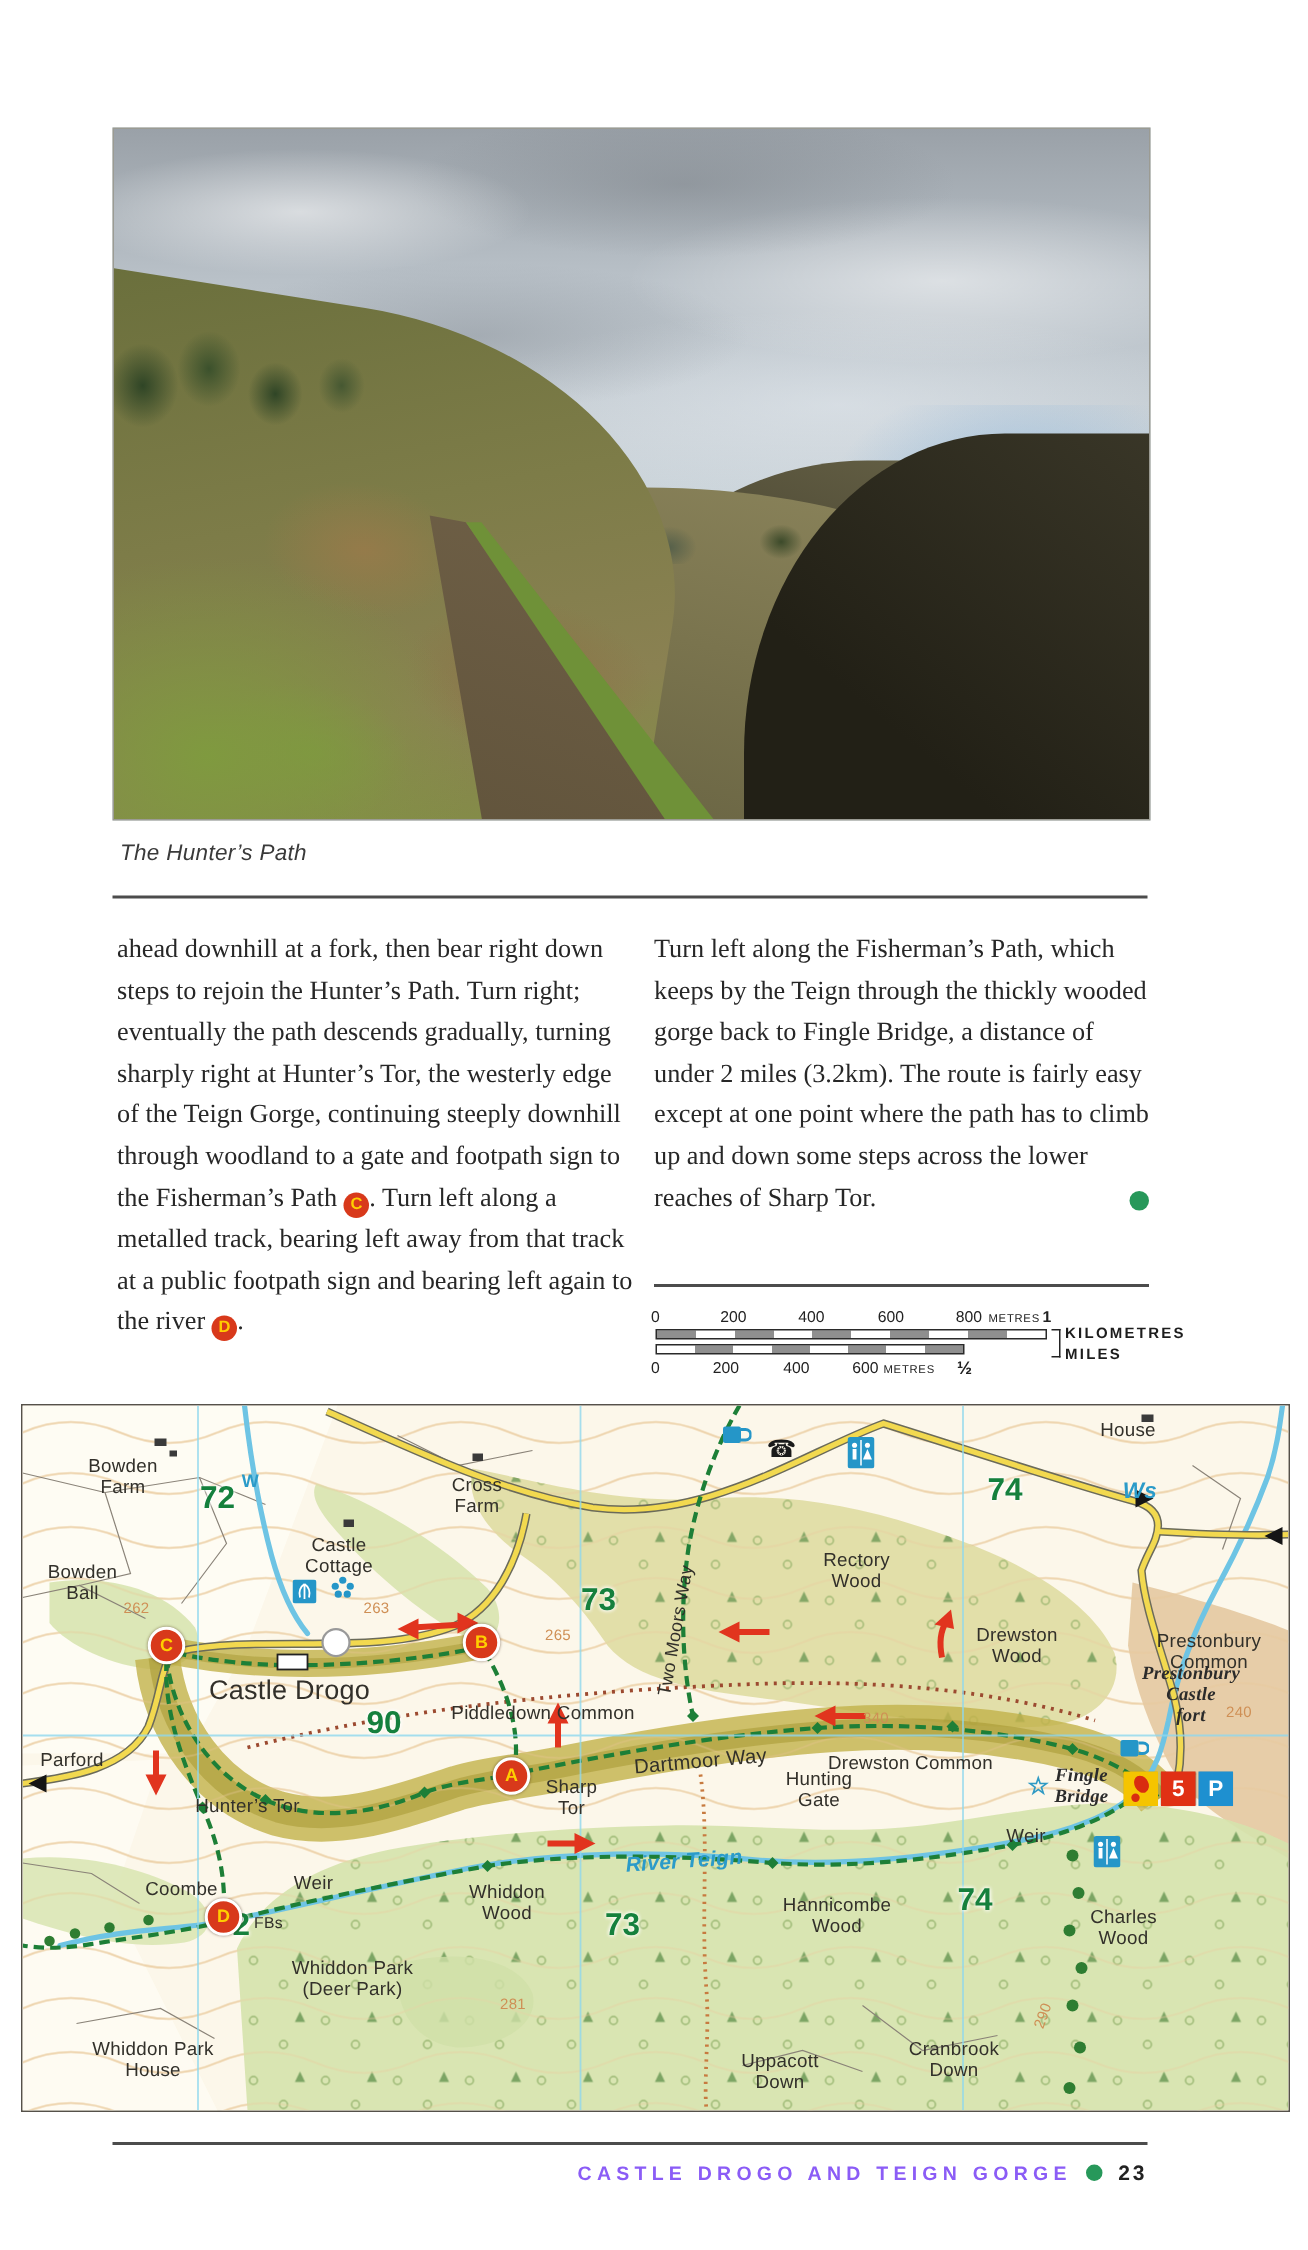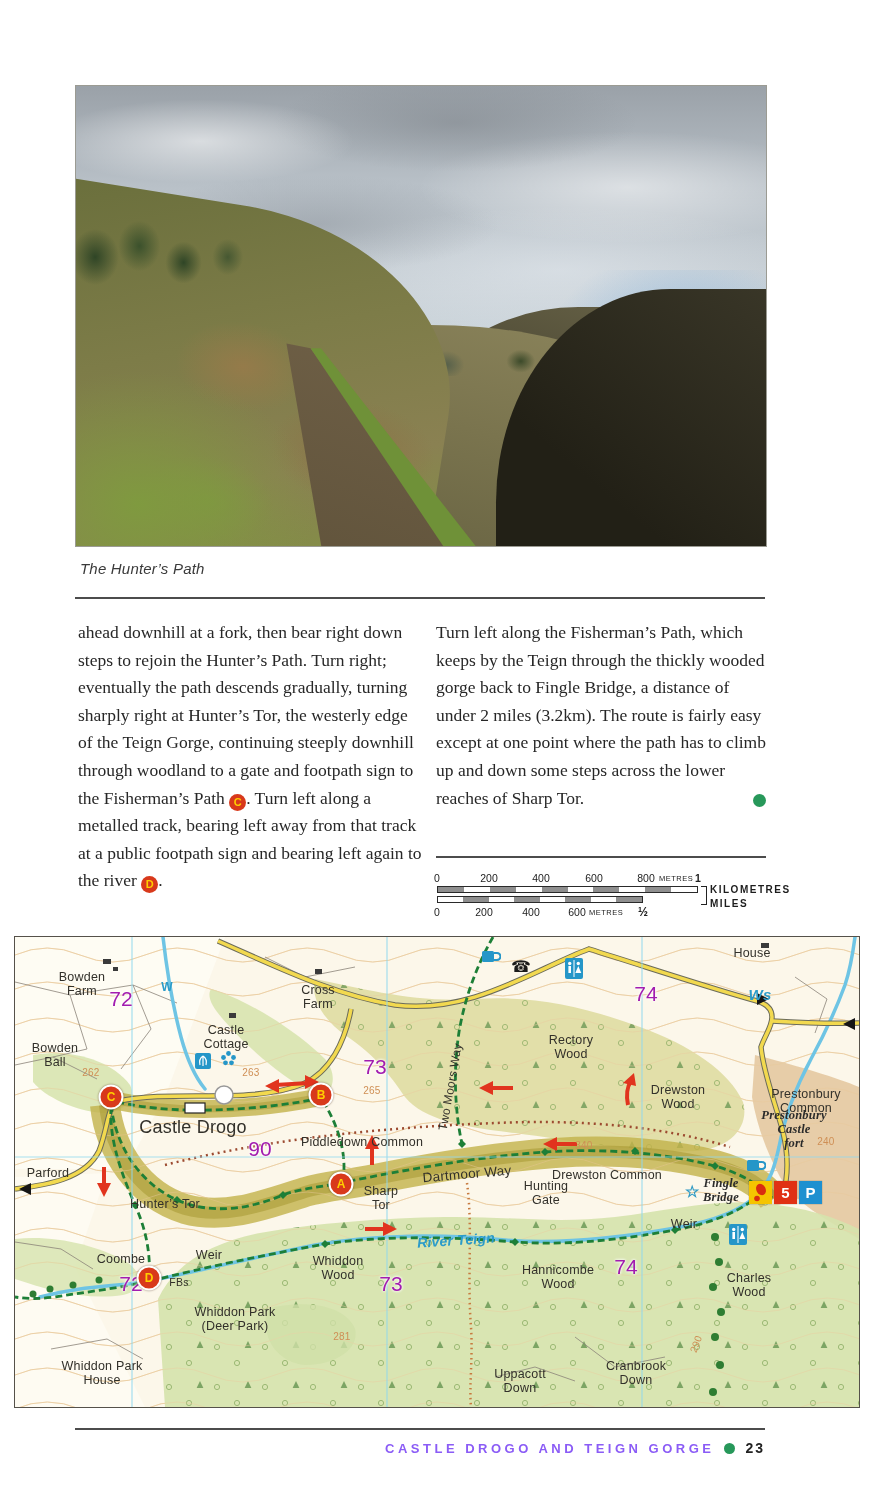--- a/index.html
+++ b/index.html
@@ -71,21 +71,21 @@
 
   
   #map{left:14px;top:936px;width:844px;height:470px;border:1px solid #55514a;background:#fcf7ea;overflow:hidden;}
   #map svg{position:absolute;left:0;top:0;}
   .ml{position:absolute;transform:translate(-50%,-50%);font-size:12.5px;line-height:1.12;color:#32302a;
       letter-spacing:.2px;text-align:center;white-space:pre-line;pointer-events:none;}
   .ml.blue{color:#2b9bc9;font-weight:700;}
   .ml.it{font-style:italic;}
   .ml.sm{font-size:10.5px;}
   .ml.gothic{font-family:"Liberation Serif",serif;font-weight:700;font-style:italic;font-size:12.5px;color:#2b2b2b;}
-  .ml.grid{font-size:21px;font-weight:400;color:#a21caf;text-shadow:0 0 3px #fff,0 0 3px #fff;letter-spacing:0;}
+  .ml.grid{font-size:21px;font-weight:700;color:#15803d;text-shadow:0 0 3px #fff,0 0 3px #fff;letter-spacing:0;margin-left:24px;}
   .ml.ct{font-size:10px;color:#cf8f55;}
   .badge{position:absolute;transform:translate(-50%,-50%);width:21px;height:21px;border-radius:50%;
          background:#d8391b;border:2px solid #fff;box-shadow:0 0 2px rgba(60,30,10,.6);
          color:#ffce00;font-size:12px;line-height:21px;font-weight:700;text-align:center;}
   .sq{position:absolute;width:23px;height:23px;text-align:center;font-weight:700;font-size:15px;line-height:23px;color:#fff;box-shadow:0 0 1px rgba(0,0,0,.5);}
   .micon{position:absolute;pointer-events:none;}
   .glyph{font-size:16px;line-height:1;}
 </style>
 </head>
 <body>
@@ -340,21 +340,21 @@
   <div class="ml" style="left:436px;top:150px;transform:translate(-50%,-50%) rotate(-80deg);font-size:12px">Two Moors Way</div>
   <div class="ml gothic" style="left:706px;top:253px">Fingle
 Bridge</div>
   <div class="ml" style="left:669px;top:287px">Weir</div>
   <div class="ml blue" style="left:152px;top:51px;font-size:12px">W</div>
   <div class="ml blue it" style="left:745px;top:58px;font-size:15px">Ws</div>
 
   <div class="ml grid" style="left:106px;top:62px">72</div>
   <div class="ml grid" style="left:360px;top:130px">73</div>
   <div class="ml grid" style="left:631px;top:57px">74</div>
-  <div class="ml grid" style="left:245px;top:212px">90</div>
+  <div class="ml grid" style="left:217px;top:212px">90</div>
   <div class="ml grid" style="left:116px;top:347px">72</div>
   <div class="ml grid" style="left:376px;top:347px">73</div>
   <div class="ml grid" style="left:611px;top:330px">74</div>
 
   <div class="ml ct" style="left:76px;top:136px">262</div>
   <div class="ml ct" style="left:236px;top:136px">263</div>
   <div class="ml ct" style="left:357px;top:154px">265</div>
   <div class="ml ct" style="left:569px;top:209px">340</div>
   <div class="ml ct" style="left:811px;top:205px">240</div>
   <div class="ml ct" style="left:327px;top:400px">281</div>

